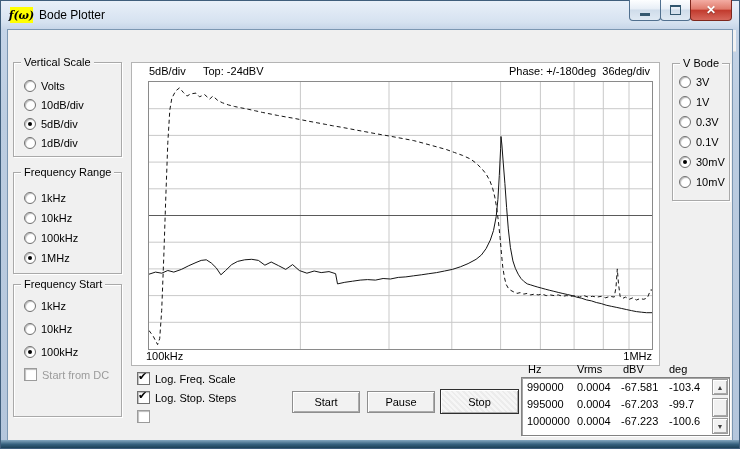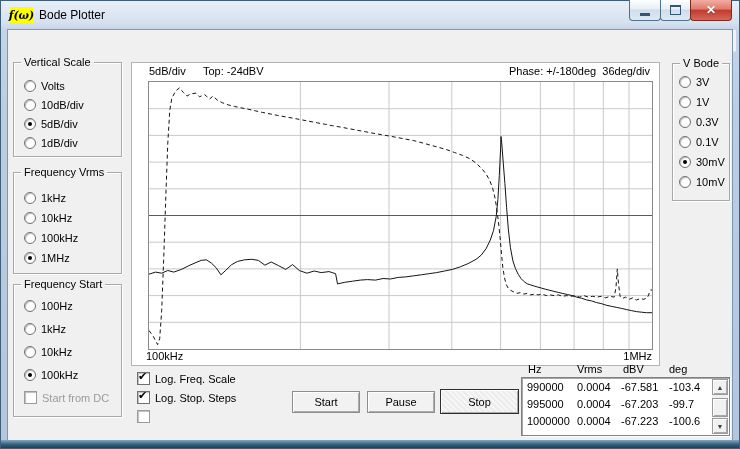--- a/index.html
+++ b/index.html
@@ -115,21 +115,21 @@
             <span class="lbl">5dB/div</span>
           </div>
         <div class="row" style="height:19px">
             <span class="radio"></span>
             <span class="lbl">1dB/div</span>
           </div>
       </div>
     </div>
 
     <div class="group" style="left:5px;top:142px;width:107px;height:100px">
-      <span class="group-title">Frequency Vrms</span>
+      <span class="group-title">Frequency Range</span>
       <div class="optrows" style="top:15px">
         <div class="row" style="height:20px">
             <span class="radio"></span>
             <span class="lbl">1kHz</span>
           </div>
         <div class="row" style="height:20px">
             <span class="radio"></span>
             <span class="lbl">10kHz</span>
           </div>
         <div class="row" style="height:20px">
@@ -139,24 +139,20 @@
         <div class="row" style="height:20px">
             <span class="radio sel"></span>
             <span class="lbl">1MHz</span>
           </div>
       </div>
     </div>
 
     <div class="group" style="left:5px;top:254px;width:107px;height:131px">
       <span class="group-title">Frequency Start</span>
       <div class="optrows" style="top:9px">
-        <div class="row" style="height:23px">
-            <span class="radio"></span>
-            <span class="lbl">100Hz</span>
-          </div>
         <div class="row" style="height:23px">
             <span class="radio"></span>
             <span class="lbl">1kHz</span>
           </div>
         <div class="row" style="height:23px">
             <span class="radio"></span>
             <span class="lbl">10kHz</span>
           </div>
         <div class="row" style="height:23px">
             <span class="radio sel"></span>

